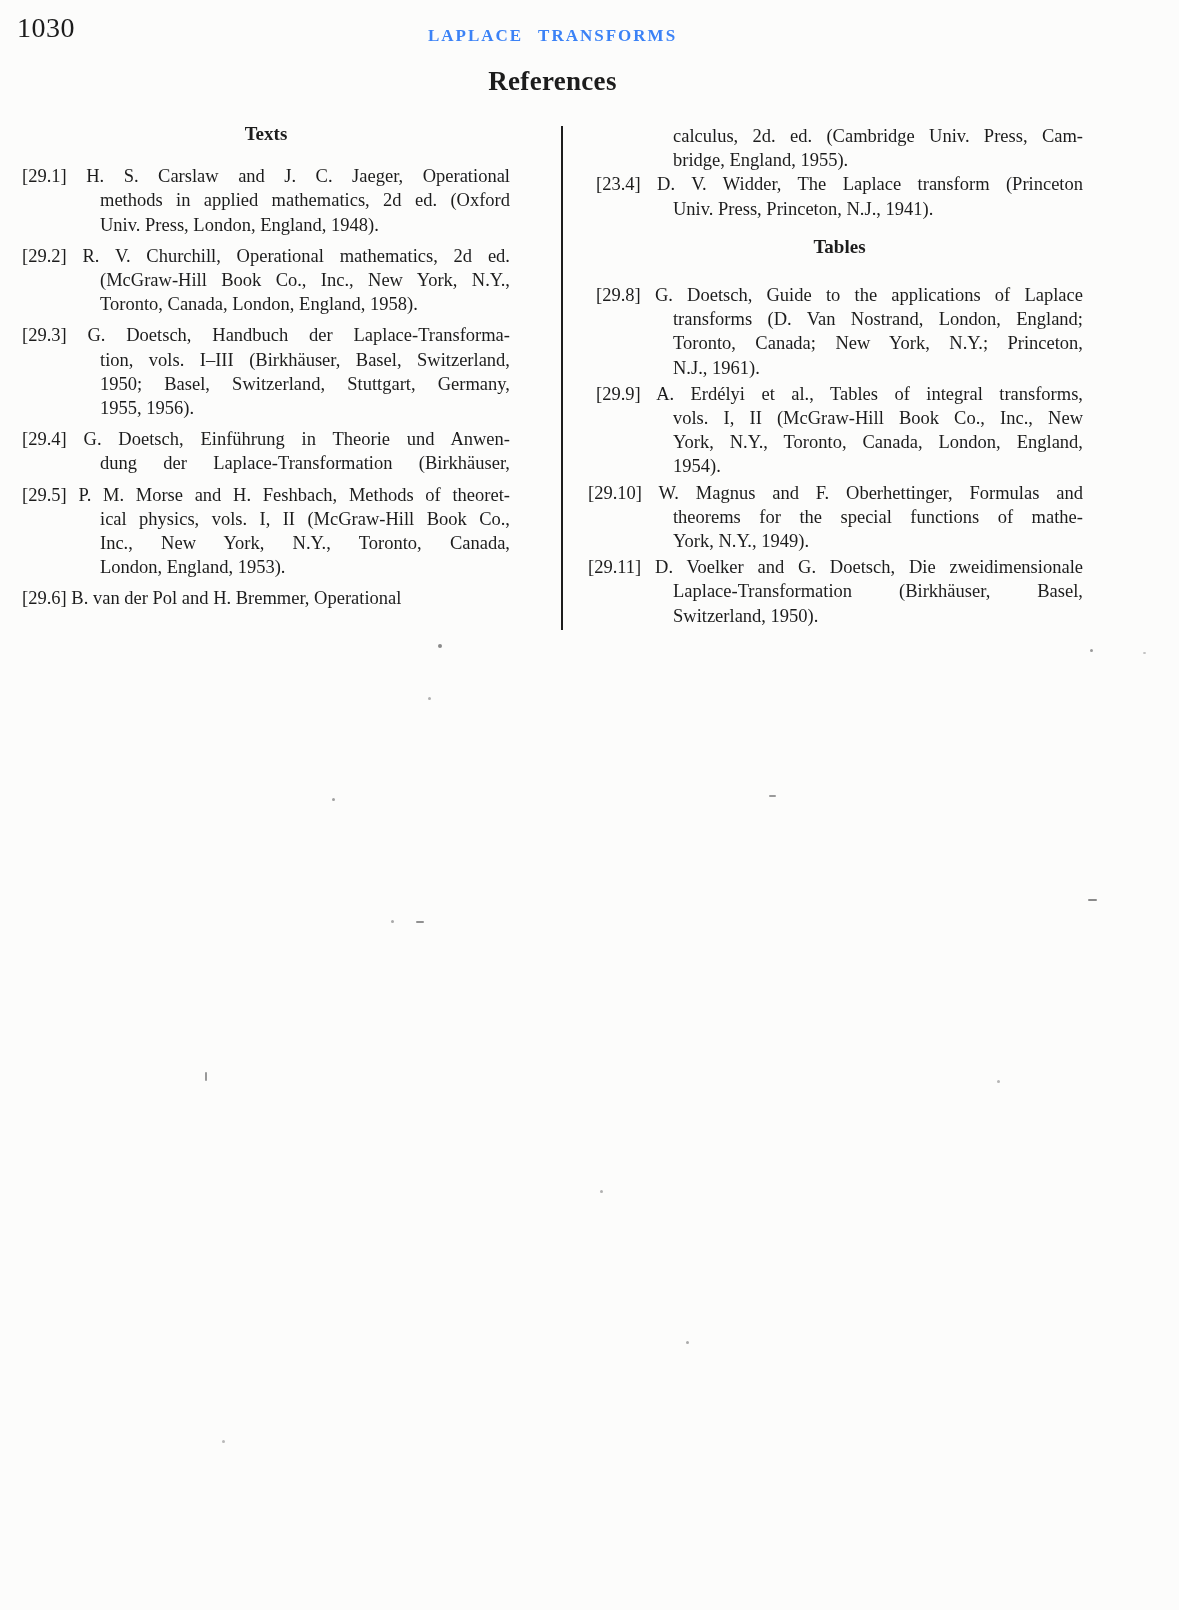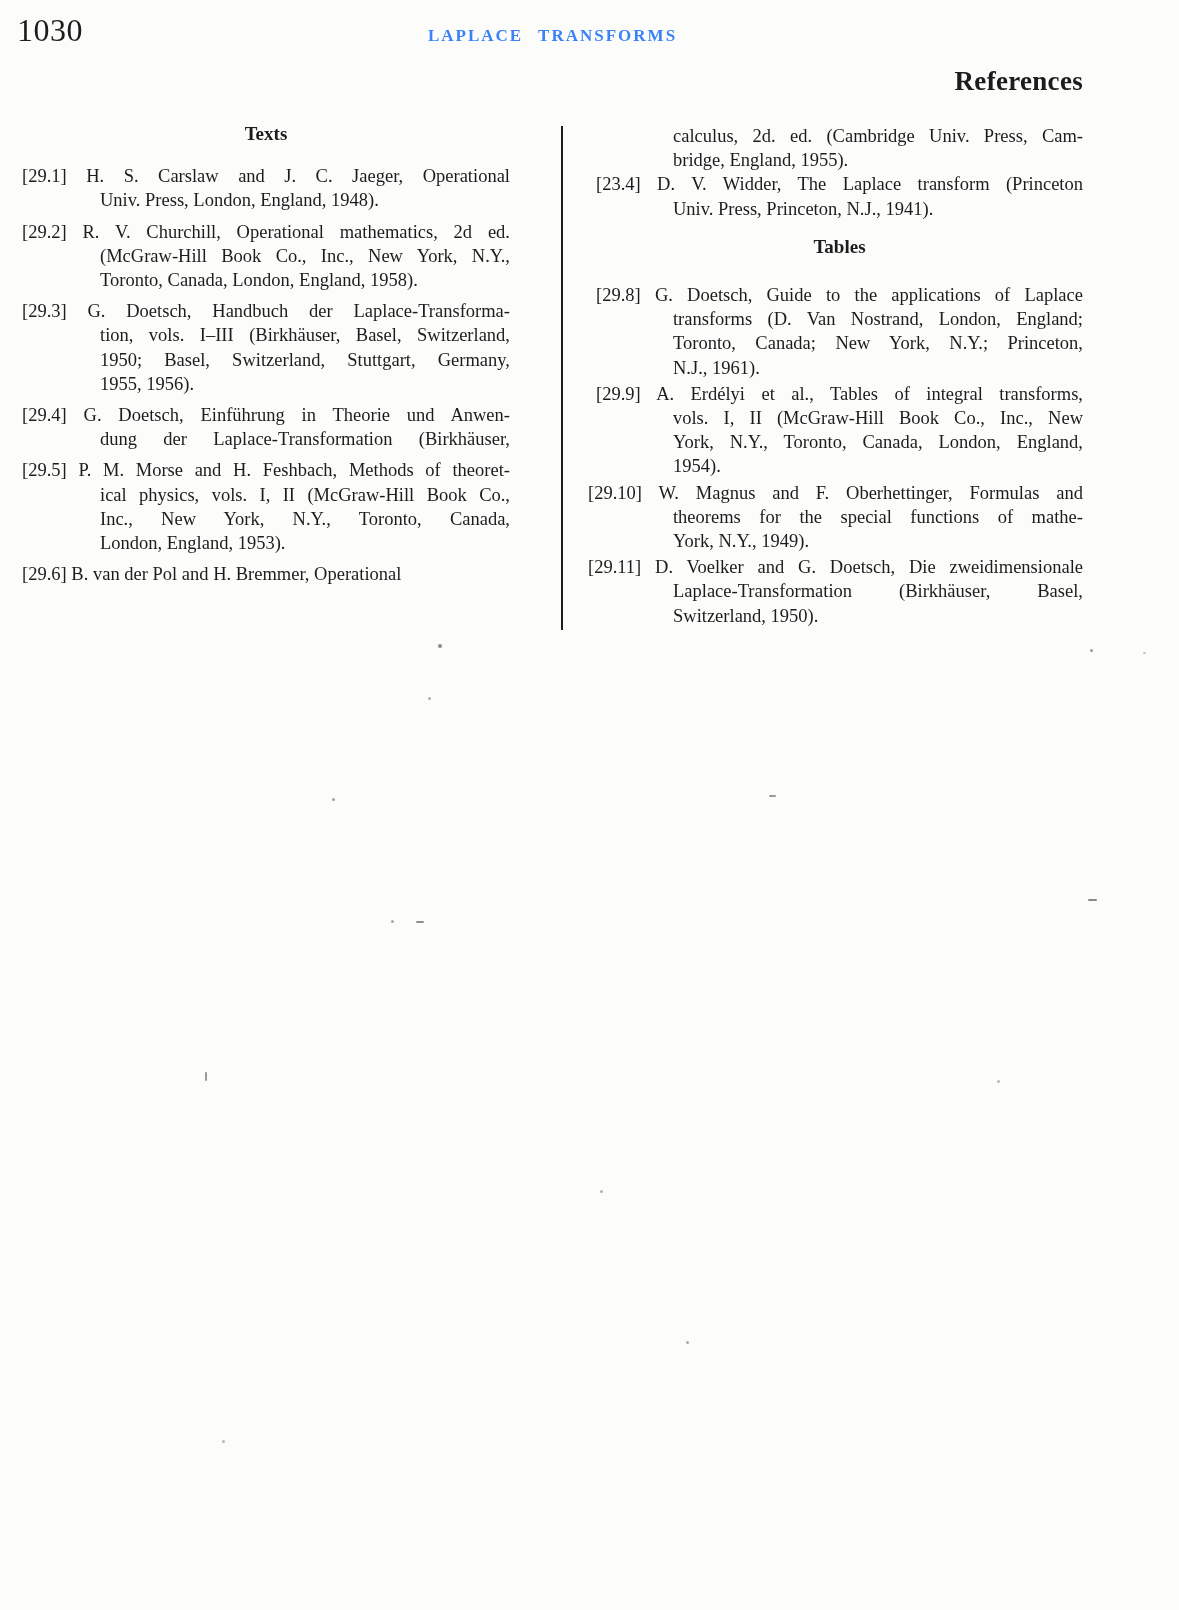--- a/index.html
+++ b/index.html
@@ -6,32 +6,32 @@
   body {
     width: 1179px; height: 1610px;
     position: relative;
     background: #fcfcfb;
     color: #1c1c1c;
     font-family: "Liberation Serif", serif;
     overflow: hidden;
   }
   .page-number {
     position: absolute; left: 17px; top: 12px;
-    font-size: 32px; letter-spacing: 0.5px;
+    font-size: 28px; letter-spacing: 0.5px;
   }
   .content { position: absolute; left: 22px; top: 0; width: 1061px; }
   .running-head {
     position: absolute; left: 0; top: 26px; width: 100%;
     text-align: center;
     font-size: 17px; letter-spacing: 2px; word-spacing: 9px;
     font-weight: bold; color: #3b82f6;
   }
   .page-title {
     position: absolute; left: 0; top: 66px; width: 100%;
-    text-align: right;
+    text-align: center;
     font-size: 27px; font-weight: bold; letter-spacing: 0.3px;
   }
   .columns {
     position: absolute; left: 22px; top: 118px; width: 1061px;
     display: flex; align-items: flex-start; gap: 36px;
   }
   .col { font-size: 18.5px; line-height: 24.2px; }
   .col-left  { width: 506px; }
   .col-right { width: 505px; margin-left: 50px; }
   .col-divider {
@@ -69,20 +69,21 @@
 
 <div class="col-divider"></div>
 
 <div class="columns">
 
   <div class="col col-left">
     <div class="col-heading">Texts</div>
 
     <div class="entry">
       <div class="line first"><span class="ref-label">[29.1]</span> <span>H. S. Carslaw and J. C. Jaeger, Operational</span></div>
+      <div class="line">methods in applied mathematics, 2d ed. (Oxford</div>
       <div class="line last">Univ. Press, London, England, 1948).</div>
     </div>
 
     <div class="entry">
       <div class="line first"><span class="ref-label">[29.2]</span> <span>R. V. Churchill, Operational mathematics, 2d ed.</span></div>
       <div class="line">(McGraw-Hill Book Co., Inc., New York, N.Y.,</div>
       <div class="line last">Toronto, Canada, London, England, 1958).</div>
     </div>
 
     <div class="entry">

